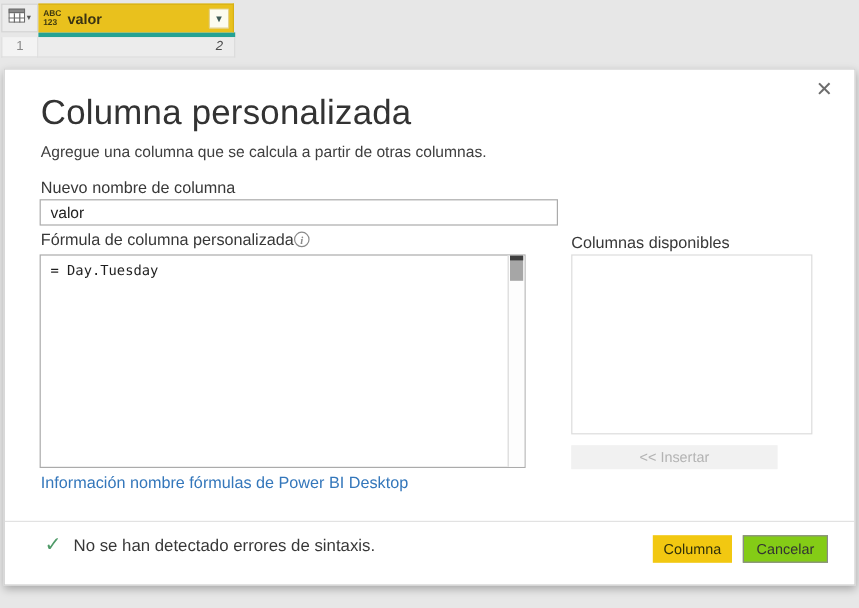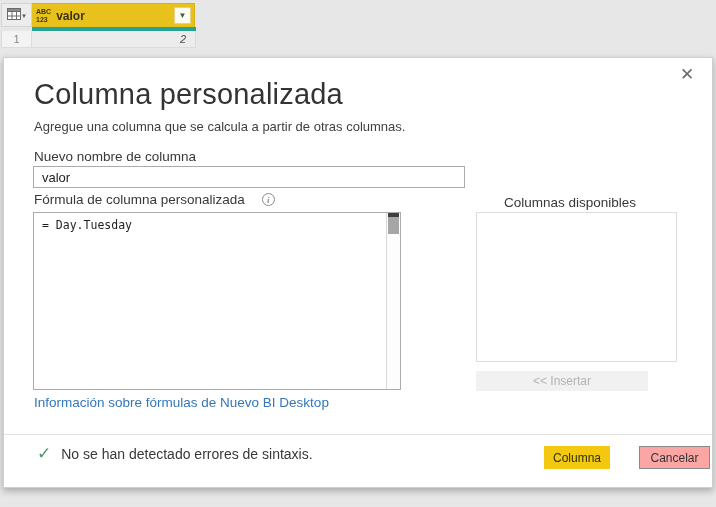--- a/index.html
+++ b/index.html
@@ -73,38 +73,38 @@
     letter-spacing: 0.2px;
   }
   .dlg-subtitle {
     position: absolute; left: 30px; top: 61px;
     font-size: 13px; color: #3f3f3f;
   }
   .field-label {
     position: absolute; font-size: 13.5px; color: #383838;
   }
   .lbl-name { left: 30px; top: 91px; }
-  .lbl-formula { left: 30px; top: 134px; display: flex; align-items: center; gap: 17px; }
+  .lbl-formula { left: 30px; top: 134px; display: flex; align-items: center; gap: 0; }
   .info-icon {
     display: inline-block; width: 13px; height: 13px;
     border: 1px solid #8a8a8a; border-radius: 50%;
     font-size: 9px; color: #8a8a8a; text-align: center; line-height: 12px;
     font-family: "Liberation Serif", serif; font-style: italic; font-weight: bold;
   }
-  .lbl-columns { left: 472px; top: 137px; margin-left: 28px; }
+  .lbl-columns { left: 472px; top: 137px; }
   .name-input {
     position: absolute; left: 29px; top: 108px;
     width: 432px; height: 22px;
     border: 1px solid #ababab; background: #fff;
     font-size: 13px; color: #222; padding: 0 8px;
     font-family: "Liberation Sans", sans-serif; outline: none;
   }
   .formula-box {
     position: absolute; left: 29px; top: 154px;
-    width: 368px; height: 178px;
+    width: 405px; height: 178px;
     border: 1px solid #ababab; background: #fff;
   }
   .formula-text {
     position: absolute; left: 8px; top: 5px; right: 18px;
     font-family: "DejaVu Sans Mono", monospace;
     font-size: 11.5px; color: #1f1f1f; white-space: pre;
   }
   .formula-scrollbar {
     position: absolute; right: 0; top: 0; bottom: 0; width: 14px;
     border-left: 1px solid #d9d9d9; background: #fdfdfd;
@@ -139,24 +139,23 @@
   .ok-btn {
     position: absolute; left: 540px; top: 388px;
     width: 66px; height: 23px;
     background: #f2c811; border: none; border-radius: 0;
     font-size: 12px; color: #30300a; cursor: pointer;
     font-family: "Liberation Sans", sans-serif;
   }
   .cancel-btn {
     position: absolute; left: 615px; top: 388px;
     width: 71px; height: 23px;
-    background: #fca5a5; border: 1px solid #8a8a8a;
+    background: #84cc16; border: 1px solid #8a8a8a;
     font-size: 12px; color: #333; cursor: pointer;
     font-family: "Liberation Sans", sans-serif;
-    margin-left: 20px;
   }
 </style>
 </head>
 <body>
 
 <div class="table-preview">
   <div class="tp-row">
     <div class="corner-cell">
       <span class="grid-icon">
         <svg width="14" height="12" viewBox="0 0 14 12">
@@ -205,21 +204,21 @@
     <div class="formula-text">= Day.Tuesday</div>
     <div class="formula-scrollbar">
       <div class="scroll-thumb"></div>
     </div>
   </div>
 
   <div class="field-label lbl-columns">Columnas disponibles</div>
   <div class="columns-box"></div>
   <button class="insert-btn" disabled="">&lt;&lt; Insertar</button>
 
-  <a class="formula-link">Información sobre fórmulas de Nuevo BI Desktop</a>
+  <a class="formula-link">Información nombre fórmulas de Power BI Desktop</a>
 
   <div class="footer-divider"></div>
 
   <div class="status">
     <span class="check-icon">✓</span>
     <span class="status-text">No se han detectado errores de sintaxis.</span>
   </div>
 
   <button class="ok-btn">Columna</button>
   <button class="cancel-btn">Cancelar</button>

